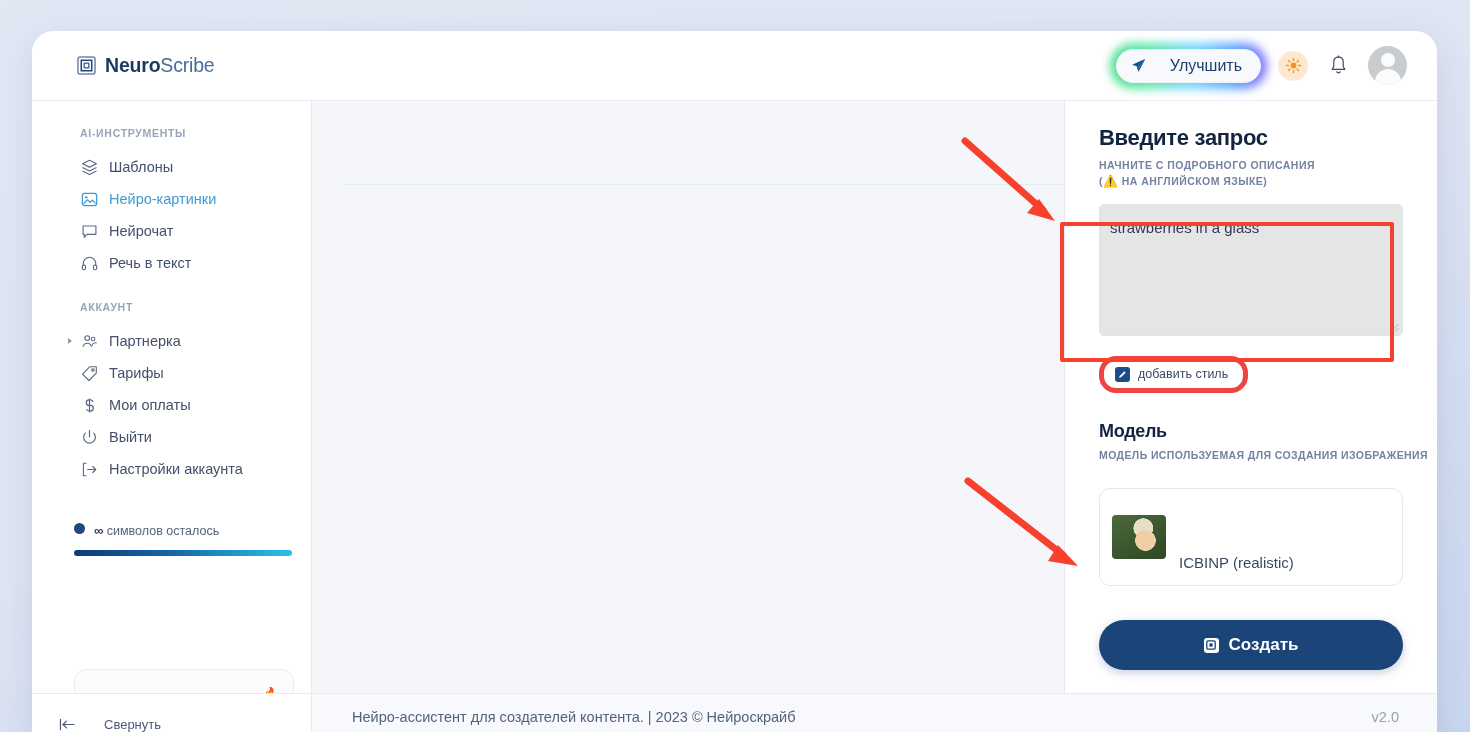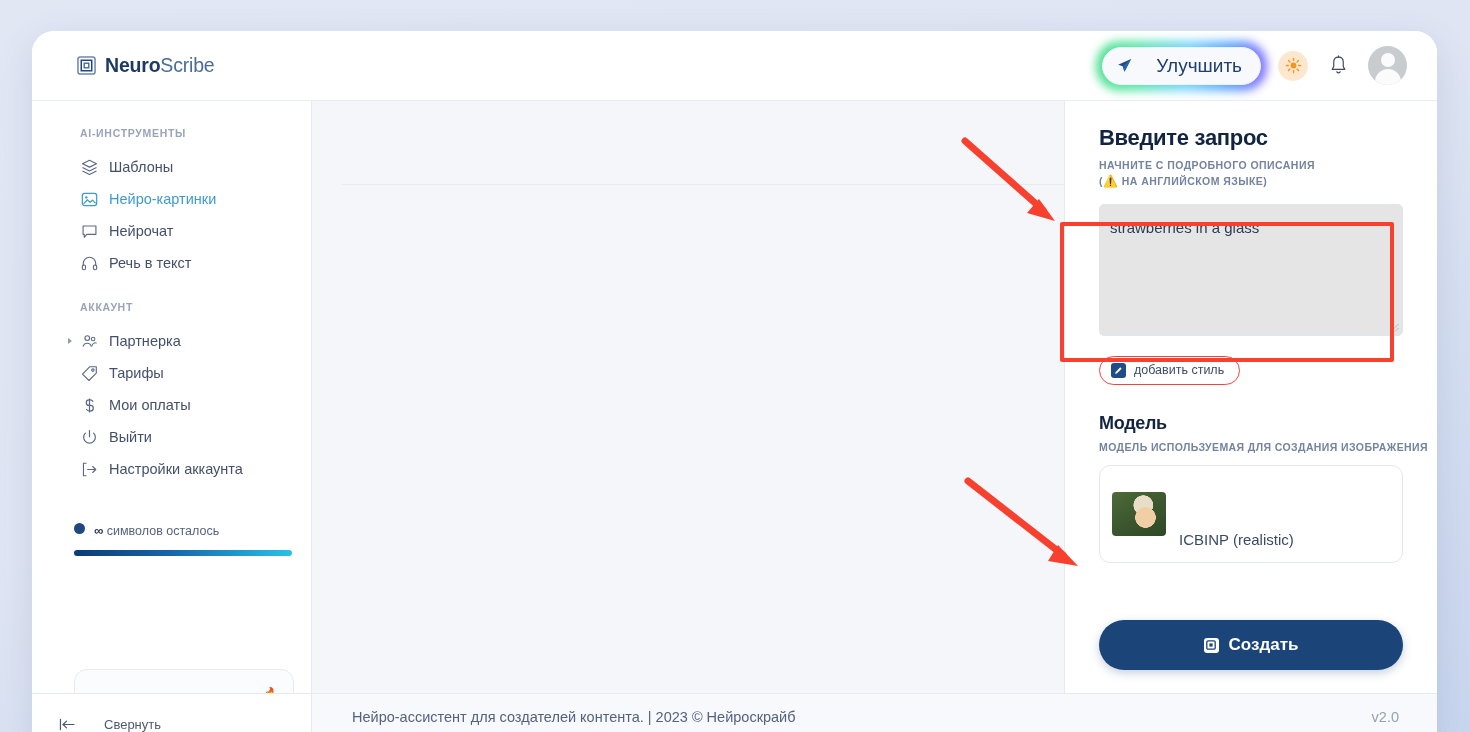--- a/index.html
+++ b/index.html
@@ -67,21 +67,21 @@
   }
   .upgrade-btn {
     position: relative;
     display: flex;
     align-items: center;
     gap: 24px;
     background: #f7f9fc;
     border: 1px solid #eef1f7;
     border-radius: 19px;
     padding: 7px 18px 7px 14px;
-    font-size: 19px;
+    font-size: 16px;
     color: #1f3f6e;
     cursor: pointer;
     white-space: nowrap;
   }
   .rocket-icon { width: 15px; height: 15px; display: block; }
 
   .sun-btn {
     width: 30px; height: 30px;
     border-radius: 50%;
     background: #fde8cf;
@@ -260,21 +260,21 @@
     position: absolute;
     right: 3px; bottom: 3px;
     width: 9px; height: 9px;
   }
 
   .style-btn {
     margin-top: 20px;
     display: inline-flex;
     align-items: center;
     gap: 8px;
-    border: 1px solid #ef4444;
+    border: 5px solid #ef4444;
     border-radius: 17px;
     background: #ffffff;
     padding: 6px 15px 6px 11px;
     font-size: 12.5px;
     color: #3c4a66;
     cursor: pointer;
     white-space: nowrap;
   }
   .pencil-sq {
     width: 15px; height: 15px;
@@ -294,21 +294,21 @@
   .model-sub {
     margin-top: 7px;
     font-size: 10.5px;
     letter-spacing: 0.4px;
     color: #74839f;
     font-weight: bold;
     text-transform: uppercase;
     white-space: nowrap;
   }
   .model-card {
-    margin-top: 12px;
+    margin-top: 27px;
     border: 1px solid #e3e8f0;
     border-radius: 11px;
     background: #ffffff;
     padding: 10px 12px;
     display: flex;
     align-items: center;
     gap: 13px;
     height: 98px;
   }
   .model-thumb {

